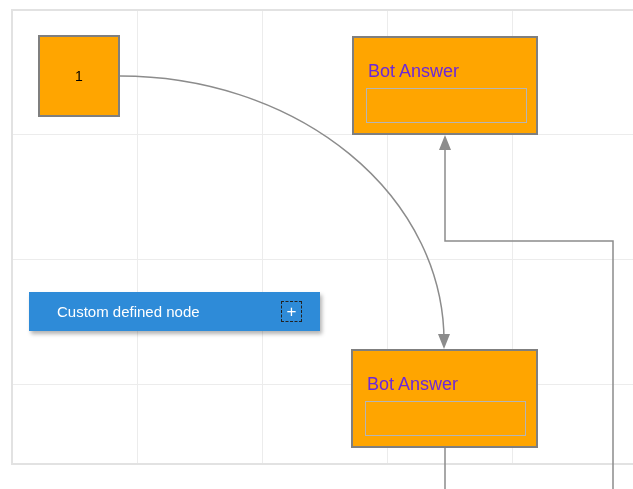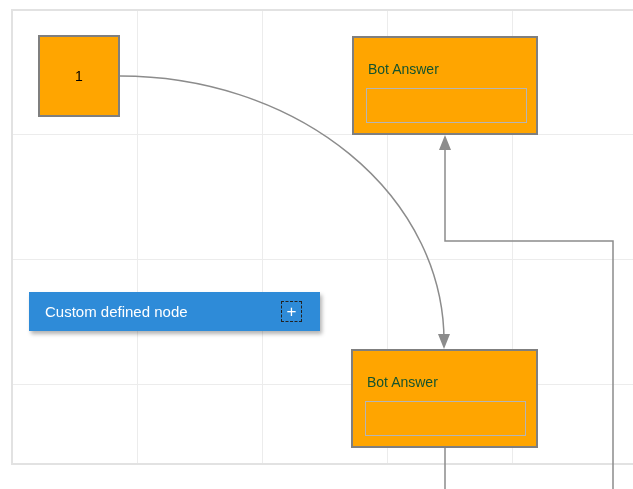--- a/index.html
+++ b/index.html
@@ -45,40 +45,40 @@
     left: 38px; top: 35px;
     width: 82px; height: 82px;
     display: flex; align-items: center; justify-content: center;
     font-size: 14px; color: #000000;
   }
   .bot-top    { left: 352px; top: 36px;  width: 186px; height: 99px; }
   .bot-bottom { left: 351px; top: 349px; width: 187px; height: 99px; }
   .bot-title {
     position: absolute;
     left: 14px; top: 23px;
-    font-size: 14px; color: #14532d;
+    font-size: 18px; color: #6d28d9;
     white-space: nowrap;
   }
   .bot-input {
     position: absolute;
     left: 12px; top: 50px;
     width: 161px; height: 35px;
     box-sizing: border-box;
     border: 1px solid #b5b5b5;
     background: #ffa500;
   }
   .custom-node {
     position: absolute;
     left: 29px; top: 292px;
     width: 291px; height: 39px;
     box-sizing: border-box;
     background: #2e8bd8;
     color: #ffffff;
     display: flex; align-items: center;
-    padding-left: 16px;
+    padding-left: 28px;
     font-size: 15px;
     box-shadow: 2px 3px 4px rgba(0,0,0,0.30);
     z-index: 3;
   }
   .plus-port {
     position: absolute;
     left: 252px; top: 9px;
     width: 21px; height: 21px;
     box-sizing: border-box;
     border: 1px dashed #222222;

